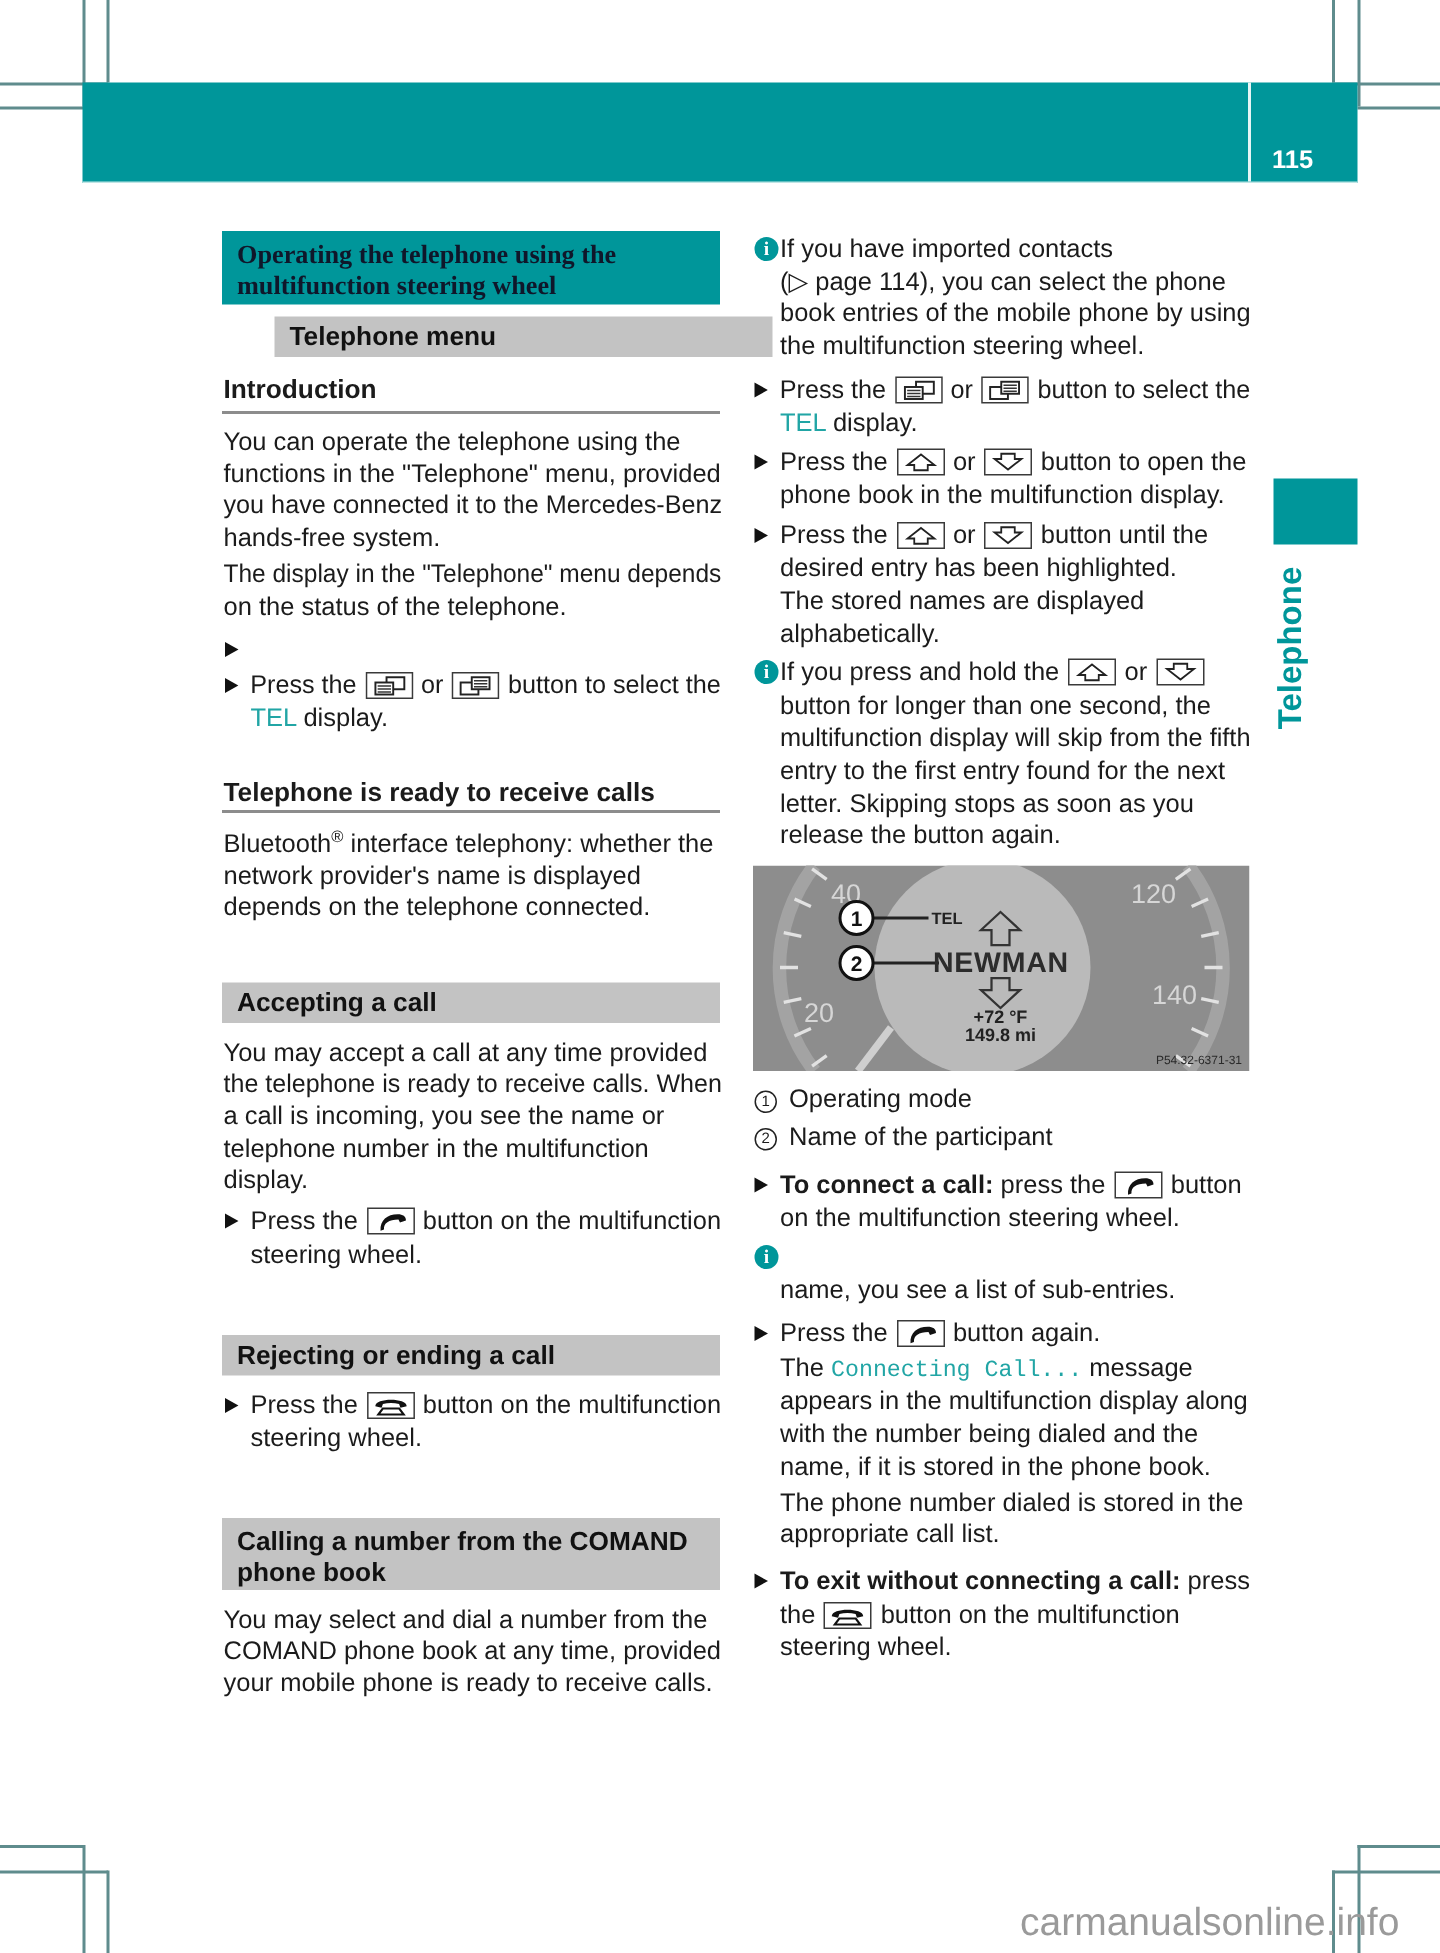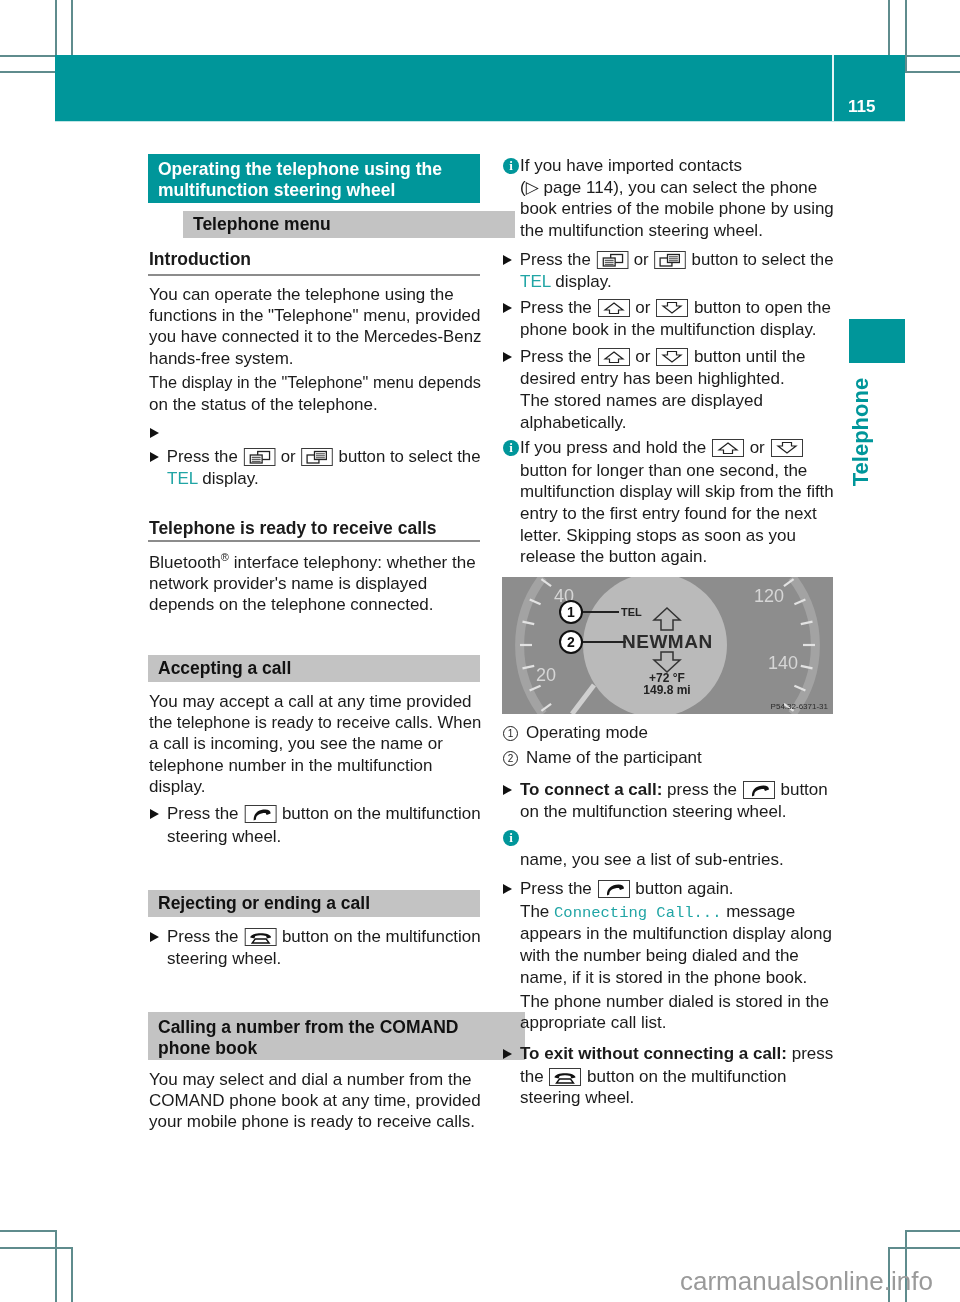--- a/index.html
+++ b/index.html
@@ -10,21 +10,21 @@
     }
     .crop { position:absolute; background:#5f8c8d; }
     .hdr { position:absolute; left:55px; top:55px; width:850px; height:66px; background:#00969a; border-bottom:1px solid #bfe5e5; }
     .hdr-div { position:absolute; left:777px; top:0; width:2px; height:66px; background:#e6f5f5; }
     .hdr-title { position:absolute; right:85px; top:36px; height:26px; line-height:26px; font-weight:bold; font-size:21px; color:#fff; white-space:nowrap; letter-spacing:-0.2px; }
     .hdr-page { position:absolute; left:793px; top:40px; line-height:24px; font-weight:bold; font-size:17px; color:#fff; }
     .tab-sq { position:absolute; left:849px; top:319px; width:56px; height:44px; background:#00969a; }
     .tab-label { position:absolute; left:805px; top:420px; width:111px; height:24px; line-height:24px; text-align:center; transform:rotate(-90deg); color:#00969a; font-weight:bold; font-size:22px; white-space:nowrap; }
 
     .bar { position:absolute; }
-    .teal { background:#00969a; color:#ffffff; }
+    .teal { background:#00969a; color:#0f172a;font-family:Liberation Serif, serif; }
     .gray { background:#c3c3c3; color:#111; }
     .bar-line { position:absolute; left:10px; height:22px; line-height:22px; font-weight:bold; font-size:17.5px; white-space:nowrap; }
     .rule { position:absolute; height:2px; background:#8c8c8c; }
 
     .ln { position:absolute; height:22px; line-height:22px; font-size:17px; white-space:nowrap; }
     .hd { font-weight:bold; font-size:17.5px; }
     .step { padding-left:17px; }
     .bul { position:absolute; left:0; top:6px; width:0; height:0; border-left:9px solid #111; border-top:5px solid transparent; border-bottom:5px solid transparent; }
     .info { position:absolute; left:-17px; top:3px; width:16px; height:16px; border-radius:50%; background:#00969a; }
     .info::after { content:"i"; position:absolute; left:0; top:0; width:16px; line-height:16px; text-align:center; color:#fff; font-family:"Liberation Serif", serif; font-weight:bold; font-size:13px; }
@@ -166,21 +166,21 @@
 </div>
 <div class="ln step L" style="left: 150px; top: 926px; transform-origin: left center; transform: scaleX(0.997);">
   <span class="bul"></span><span>Press the</span>
   <span class="btn"><svg viewBox="0 0 30 16">
         <use href="#i-end"></use>
       </svg></span>
   <span>button on the multifunction</span>
 </div>
 <div class="ln L" style="left:167px;top:948px">steering wheel.</div>
 
-<div class="bar gray" style="left:148px;top:1012px;width:332px;height:48px;padding-left:45px;">
+<div class="bar gray" style="left:148px;top:1012px;width:332px;height:48px;">
   <div class="bar-line" style="top:4px">Calling a number from the COMAND</div>
   <div class="bar-line" style="top:25px">phone book</div>
 </div>
 <div class="ln L" style="left:149px;top:1069px">You may select and dial a number from the</div>
 <div class="ln L" style="left:149px;top:1090px">COMAND phone book at any time, provided</div>
 <div class="ln L" style="left:149px;top:1111px">your mobile phone is ready to receive calls.</div>
 
 <div class="ln R" style="left:520px;top:155px">
   <span class="info"></span><span>If you have imported contacts</span>
 </div>

